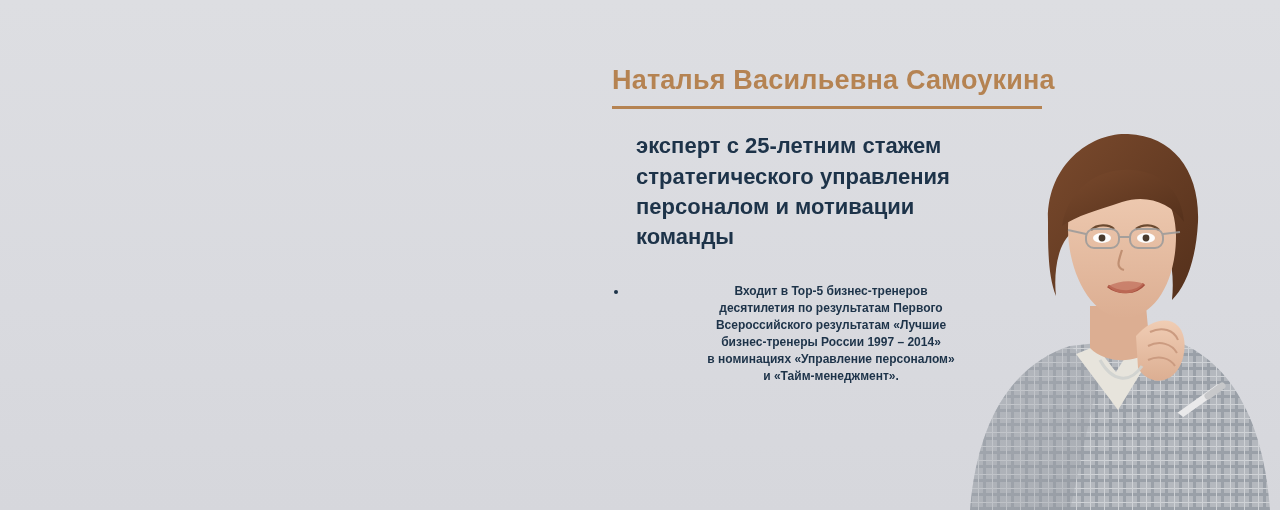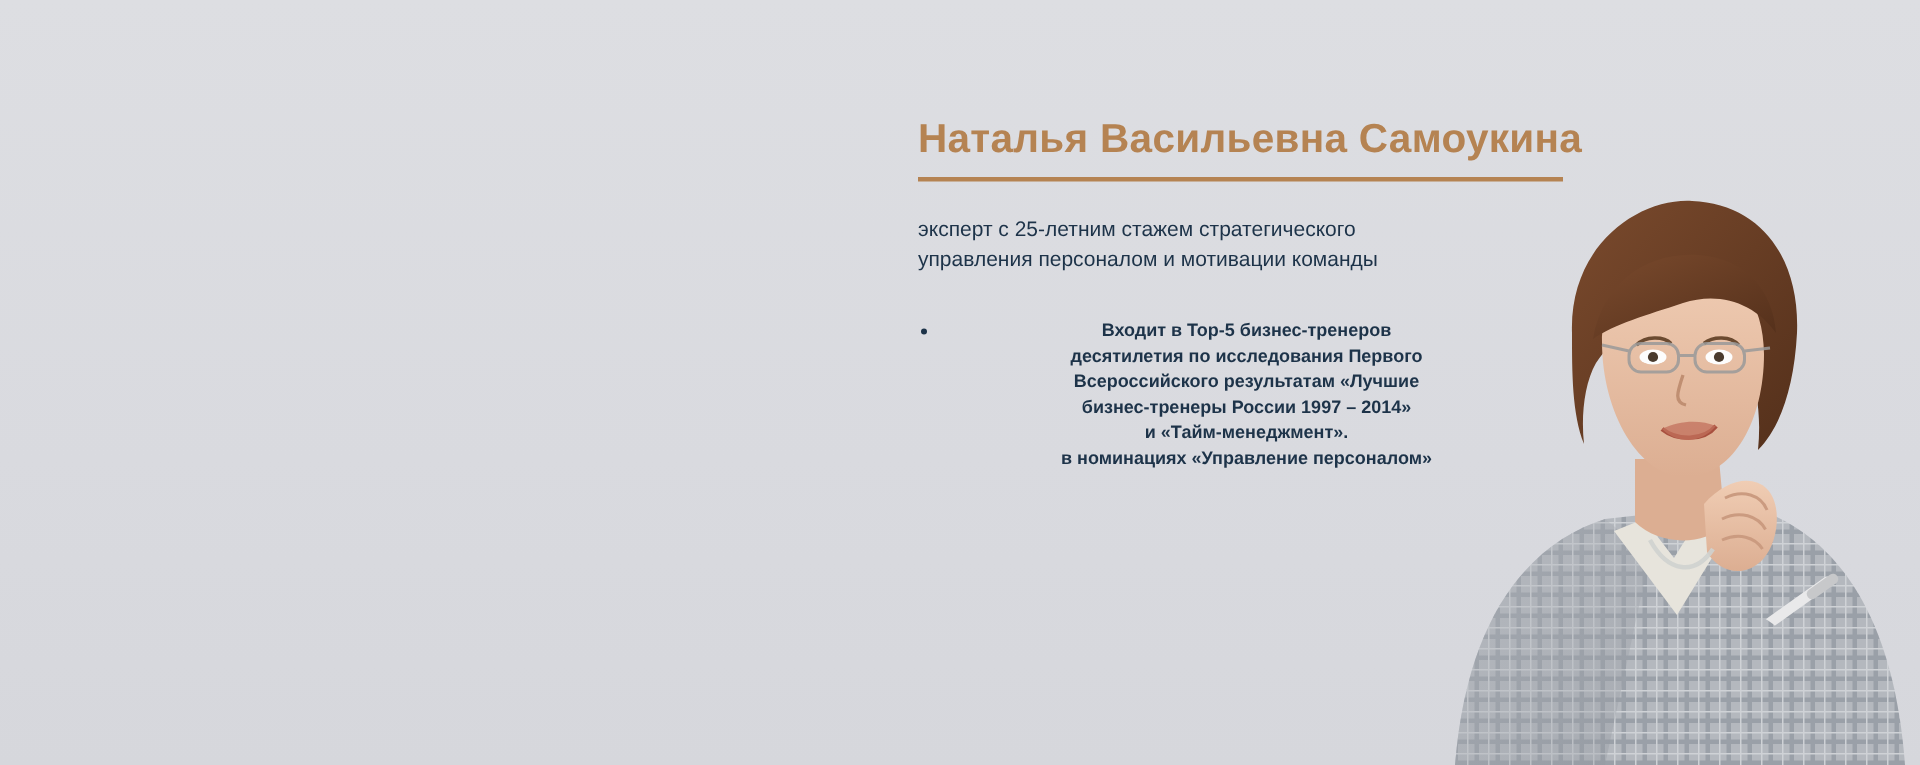--- a/index.html
+++ b/index.html
@@ -17,44 +17,45 @@
     position: relative;
     width: 1280px;
     height: 510px;
     background: linear-gradient(180deg, #dddee2 0%, #d9dadf 60%, #d6d7dc 100%);
     overflow: hidden;
   }
   
   .content {
     position: absolute;
     left: 612px;
-    top: 76px;
+    top: 64px;
     width: 430px;
   }
   .name {
     font-size: 27px;
     font-weight: bold;
     color: #b58352;
     letter-spacing: 0.2px;
     line-height: 1.2;
     white-space: nowrap;
   }
   .rule {
     margin-top: 10px;
     width: 430px;
     height: 3px;
     background: #b58352;
   }
   .subtitle {
     margin-top: 22px;
-    font-size: 14px;
-    font-weight: normal;
+    font-size: 22px;
+    font-weight: bold;
     color: #1d3349;
     line-height: 1.38;
     width: 330px;
+    margin-left: 24px;
   }
   .bullets {
     margin-top: 30px;
     width: 420px;
   }
   .bullet {
     position: relative;
     padding-left: 18px;
     font-size: 12px;
     font-weight: bold;
@@ -102,25 +103,25 @@
       <span class="line">эксперт с 25-летним стажем</span>
       <span class="line">стратегического управления</span>
       <span class="line">персоналом и мотивации</span>
       <span class="line">команды</span>
     </div>
 
     <div class="bullets">
       <div class="bullet">
         <span class="dot"></span>
         <span class="line">Входит в Top-5 бизнес-тренеров</span>
-        <span class="line">десятилетия по исследования Первого</span>
+        <span class="line">десятилетия по результатам Первого</span>
         <span class="line">Всероссийского результатам «Лучшие</span>
         <span class="line">бизнес-тренеры России 1997 – 2014»</span>
+        <span class="line">в номинациях «Управление персоналом»</span>
         <span class="line">и «Тайм-менеджмент».</span>
-        <span class="line">в номинациях «Управление персоналом»</span>
       </div>
     </div>
 
   </div>
 
   <div class="photo">
     <svg width="330" height="400" viewBox="0 0 330 400" xmlns="http://www.w3.org/2000/svg" aria-hidden="true">
       <defs>
         <linearGradient id="jacket" x1="0" y1="0" x2="1" y2="1">
           <stop offset="0%" stop-color="#b9bcc2"></stop>

